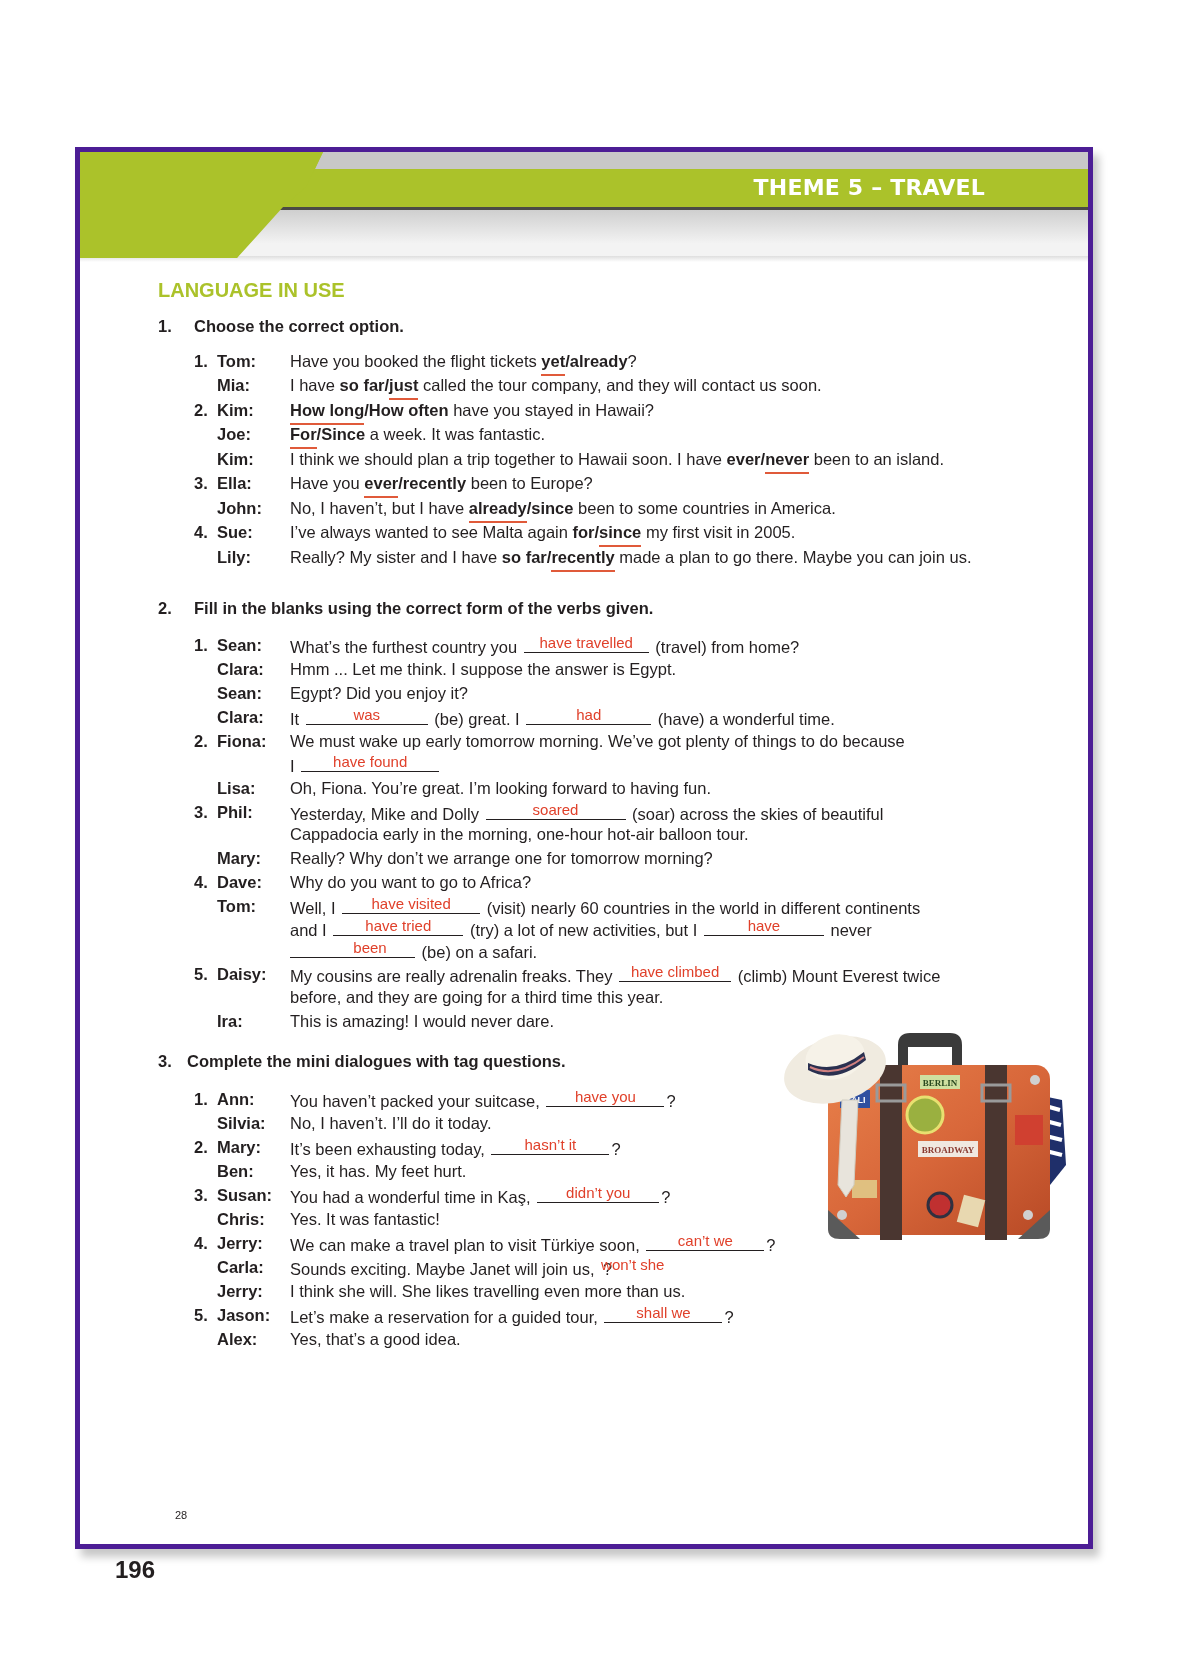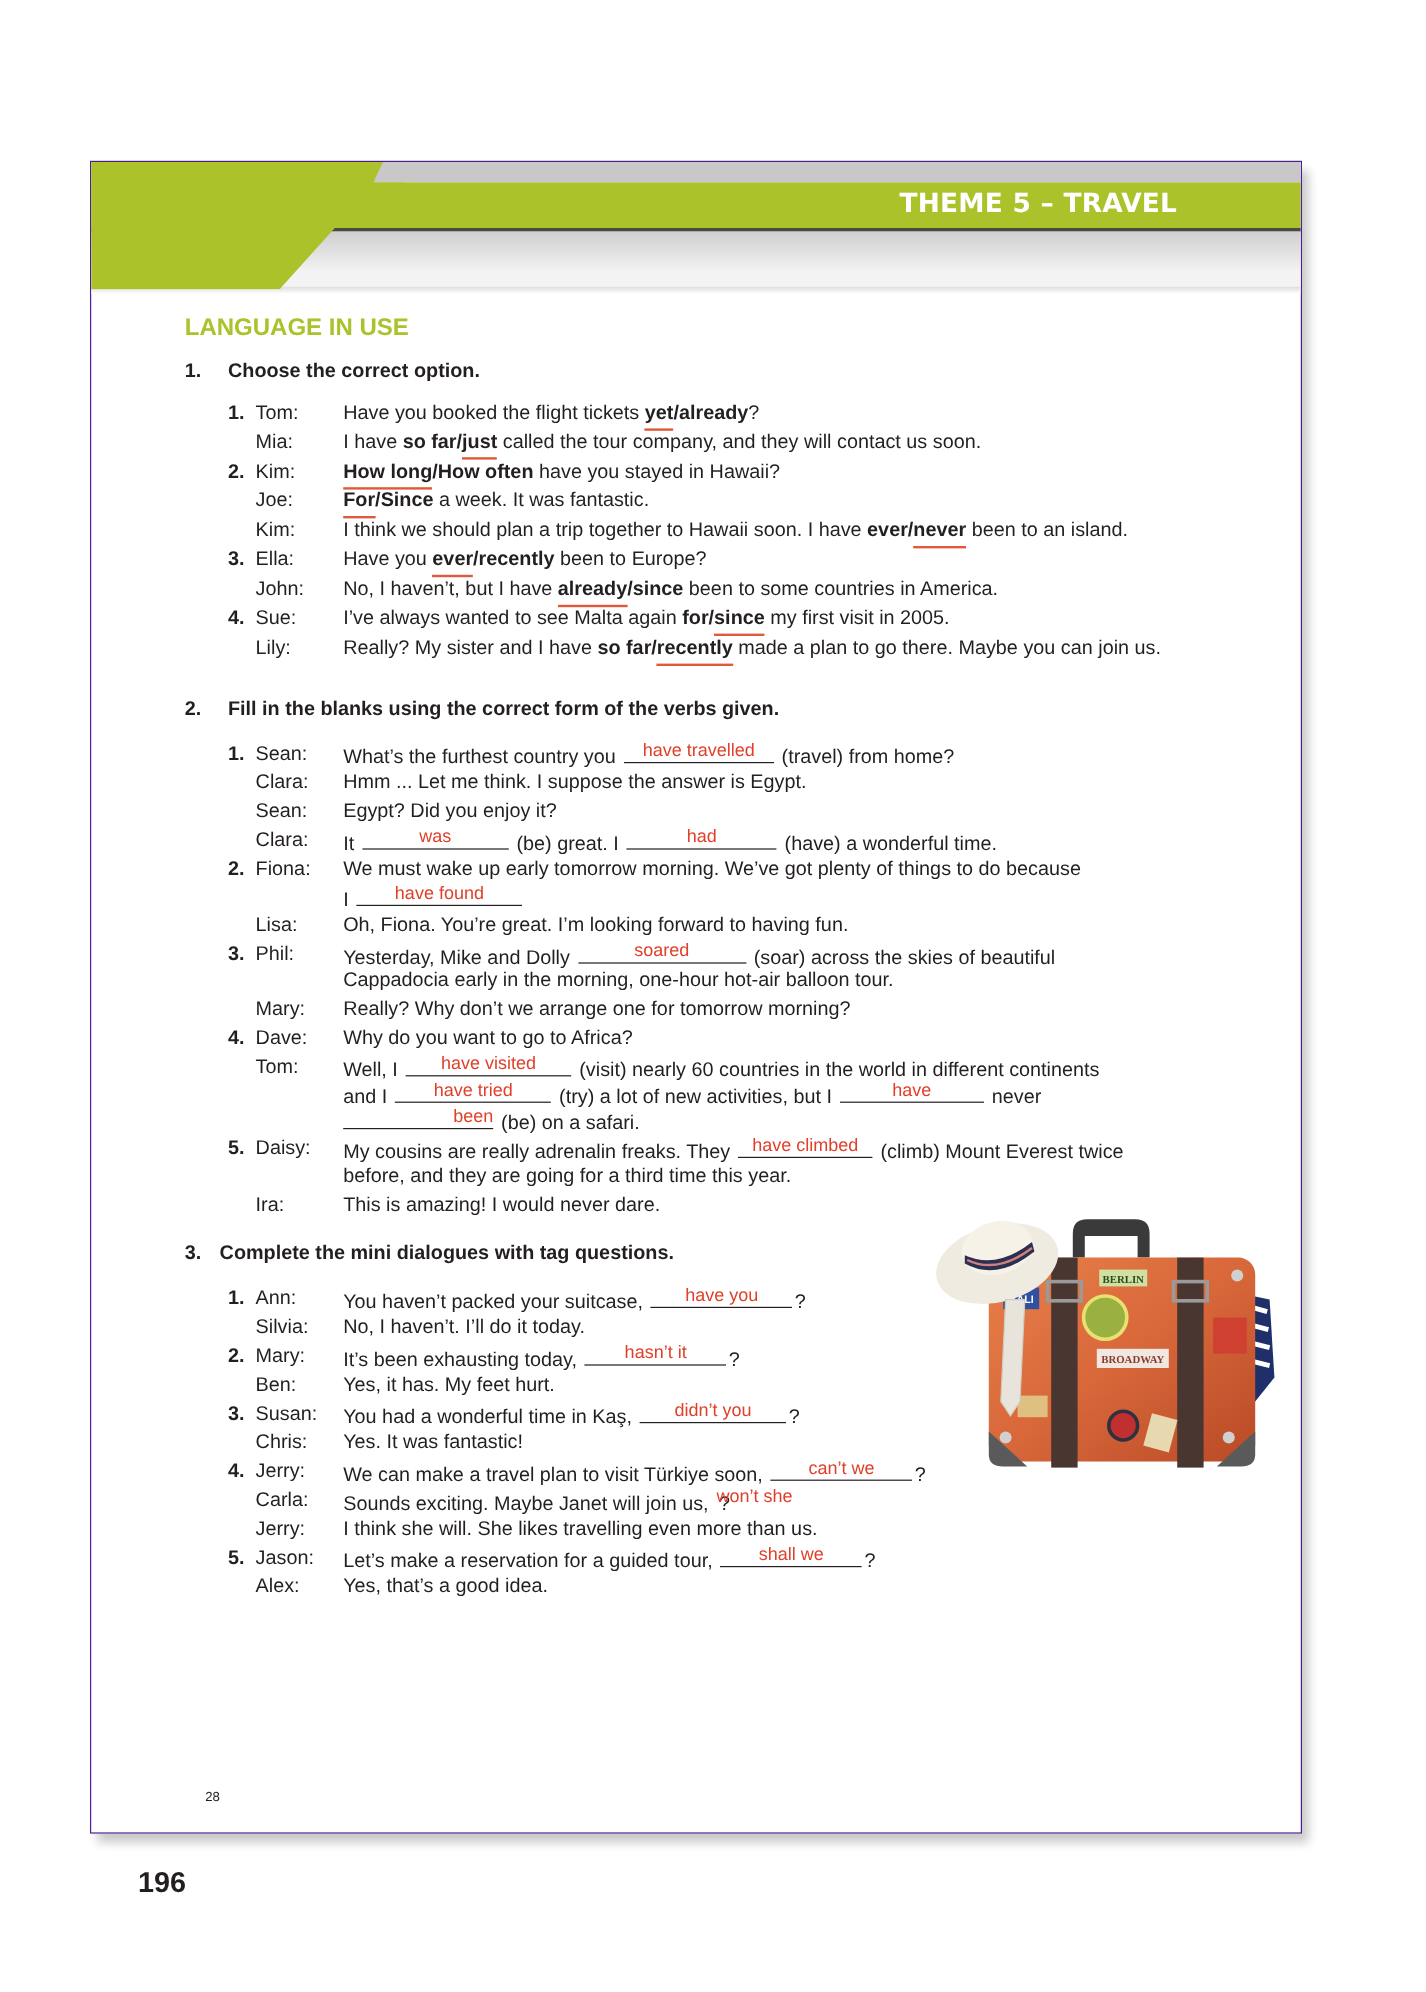--- a/index.html
+++ b/index.html
@@ -1,30 +1,30 @@
 <!DOCTYPE html>
 <html><head>
 <meta charset="utf-8">
 <style>
   html,body{margin:0;padding:0;background:#ffffff;}
   body{width:1188px;height:1660px;position:relative;overflow:hidden;font-family:"Liberation Sans",sans-serif;color:#231f20;}
-  .card{position:absolute;left:75px;top:134px;width:1008px;height:1392px;background:#fff;border:1px solid #4c1d95;box-shadow:6px 8px 8px rgba(0,0,0,0.22);overflow:hidden;}
+  .card{position:absolute;left:75px;top:147px;width:1008px;height:1392px;background:#fff;border:5px solid #4c1d95;box-shadow:6px 8px 8px rgba(0,0,0,0.22);overflow:hidden;}
   .hdr-grey{position:absolute;left:0;top:0;width:100%;height:17px;background:#c8c8c8;}
   .hdr-green{position:absolute;left:0;top:17px;width:100%;height:38px;background:#abc22a;}
   .hdr-dark{position:absolute;left:0;top:55px;width:100%;height:3px;background:#4a4a45;}
   .hdr-grad{position:absolute;left:0;top:58px;width:100%;height:48px;background:linear-gradient(#cfcfcf,#f3f3f3 70%,#f3f3f3);}
   .hdr-grad-shadow{position:absolute;left:0;top:104px;width:100%;height:6px;background:linear-gradient(#dedede,#ffffff);}
   .theme-title{position:absolute;right:103px;top:18px;height:36px;line-height:36px;color:#ffffff;font-weight:bold;font-size:22px;letter-spacing:0.2px;font-family:"DejaVu Sans",sans-serif;}
   .section-label{position:absolute;left:78px;top:127px;color:#abc22a;font-weight:bold;font-size:20px;}
   .ex-head{position:absolute;font-weight:bold;font-size:16.5px;color:#231f20;}
   .ex-head .num{position:absolute;left:0;}
   .ex-head .txt{position:absolute;white-space:nowrap;}
   .line{position:absolute;left:0;height:24px;font-size:16.5px;white-space:nowrap;}
   .line .n{position:absolute;left:114px;font-weight:bold;}
-  .line .sp{position:absolute;left:137px;font-weight:normal;}
+  .line .sp{position:absolute;left:137px;font-weight:bold;}
   .line .t{position:absolute;left:210px;}
   .opt{font-weight:bold;}
   .u{position:relative;display:inline-block;}
   .u::after{content:"";position:absolute;left:0;right:0;bottom:-5px;height:2px;background:#e05a3a;}
   .blank{position:relative;display:inline-block;border-bottom:1px solid #231f20;height:16px;vertical-align:baseline;margin:0 2px;}
   .blank .ans{position:absolute;left:0;right:0;bottom:2px;text-align:center;color:#e0402a;font-size:15px;line-height:15px;}
   .page-num-inner{position:absolute;left:95px;top:1357px;font-size:11px;}
   .page-num-outer{position:absolute;left:115px;top:1556px;font-size:24px;font-weight:bold;}
   .suitcase{position:absolute;left:700px;top:863px;width:300px;height:240px;}
 </style>
@@ -152,21 +152,21 @@
       <span class="t">Why do you want to go to Africa?</span>
     </div>
     <div class="line" style="top:745px">
       <span class="sp">Tom:</span>
       <span class="t"><span>Well, I </span><span class="blank" style="width:138px"><span class="ans">have visited</span></span><span> (visit) nearly 60 countries in the world in different continents</span></span>
     </div>
     <div class="line" style="top:767px">
       <span class="t"><span>and I </span><span class="blank" style="width:130px"><span class="ans">have tried</span></span><span> (try) a lot of new activities, but I </span><span class="blank" style="width:120px"><span class="ans">have</span></span><span> never</span></span>
     </div>
     <div class="line" style="top:789px">
-      <span class="t"><span class="blank" style="width:125px;margin-left:0"><span class="ans" style="text-align:right;padding-left:35px">been</span></span><span> (be) on a safari.</span></span>
+      <span class="t"><span class="blank" style="width:125px;margin-left:0"><span class="ans" style="text-align:center;padding-left:35px">been</span></span><span> (be) on a safari.</span></span>
     </div>
     <div class="line" style="top:813px">
       <span class="n">5.</span>
       <span class="sp">Daisy:</span>
       <span class="t"><span>My cousins are really adrenalin freaks. They </span><span class="blank" style="width:112px"><span class="ans">have climbed</span></span><span> (climb) Mount Everest twice</span></span>
     </div>
     <div class="line" style="top:836px">
       <span class="t">before, and they are going for a third time this year.</span>
     </div>
     <div class="line" style="top:860px">

